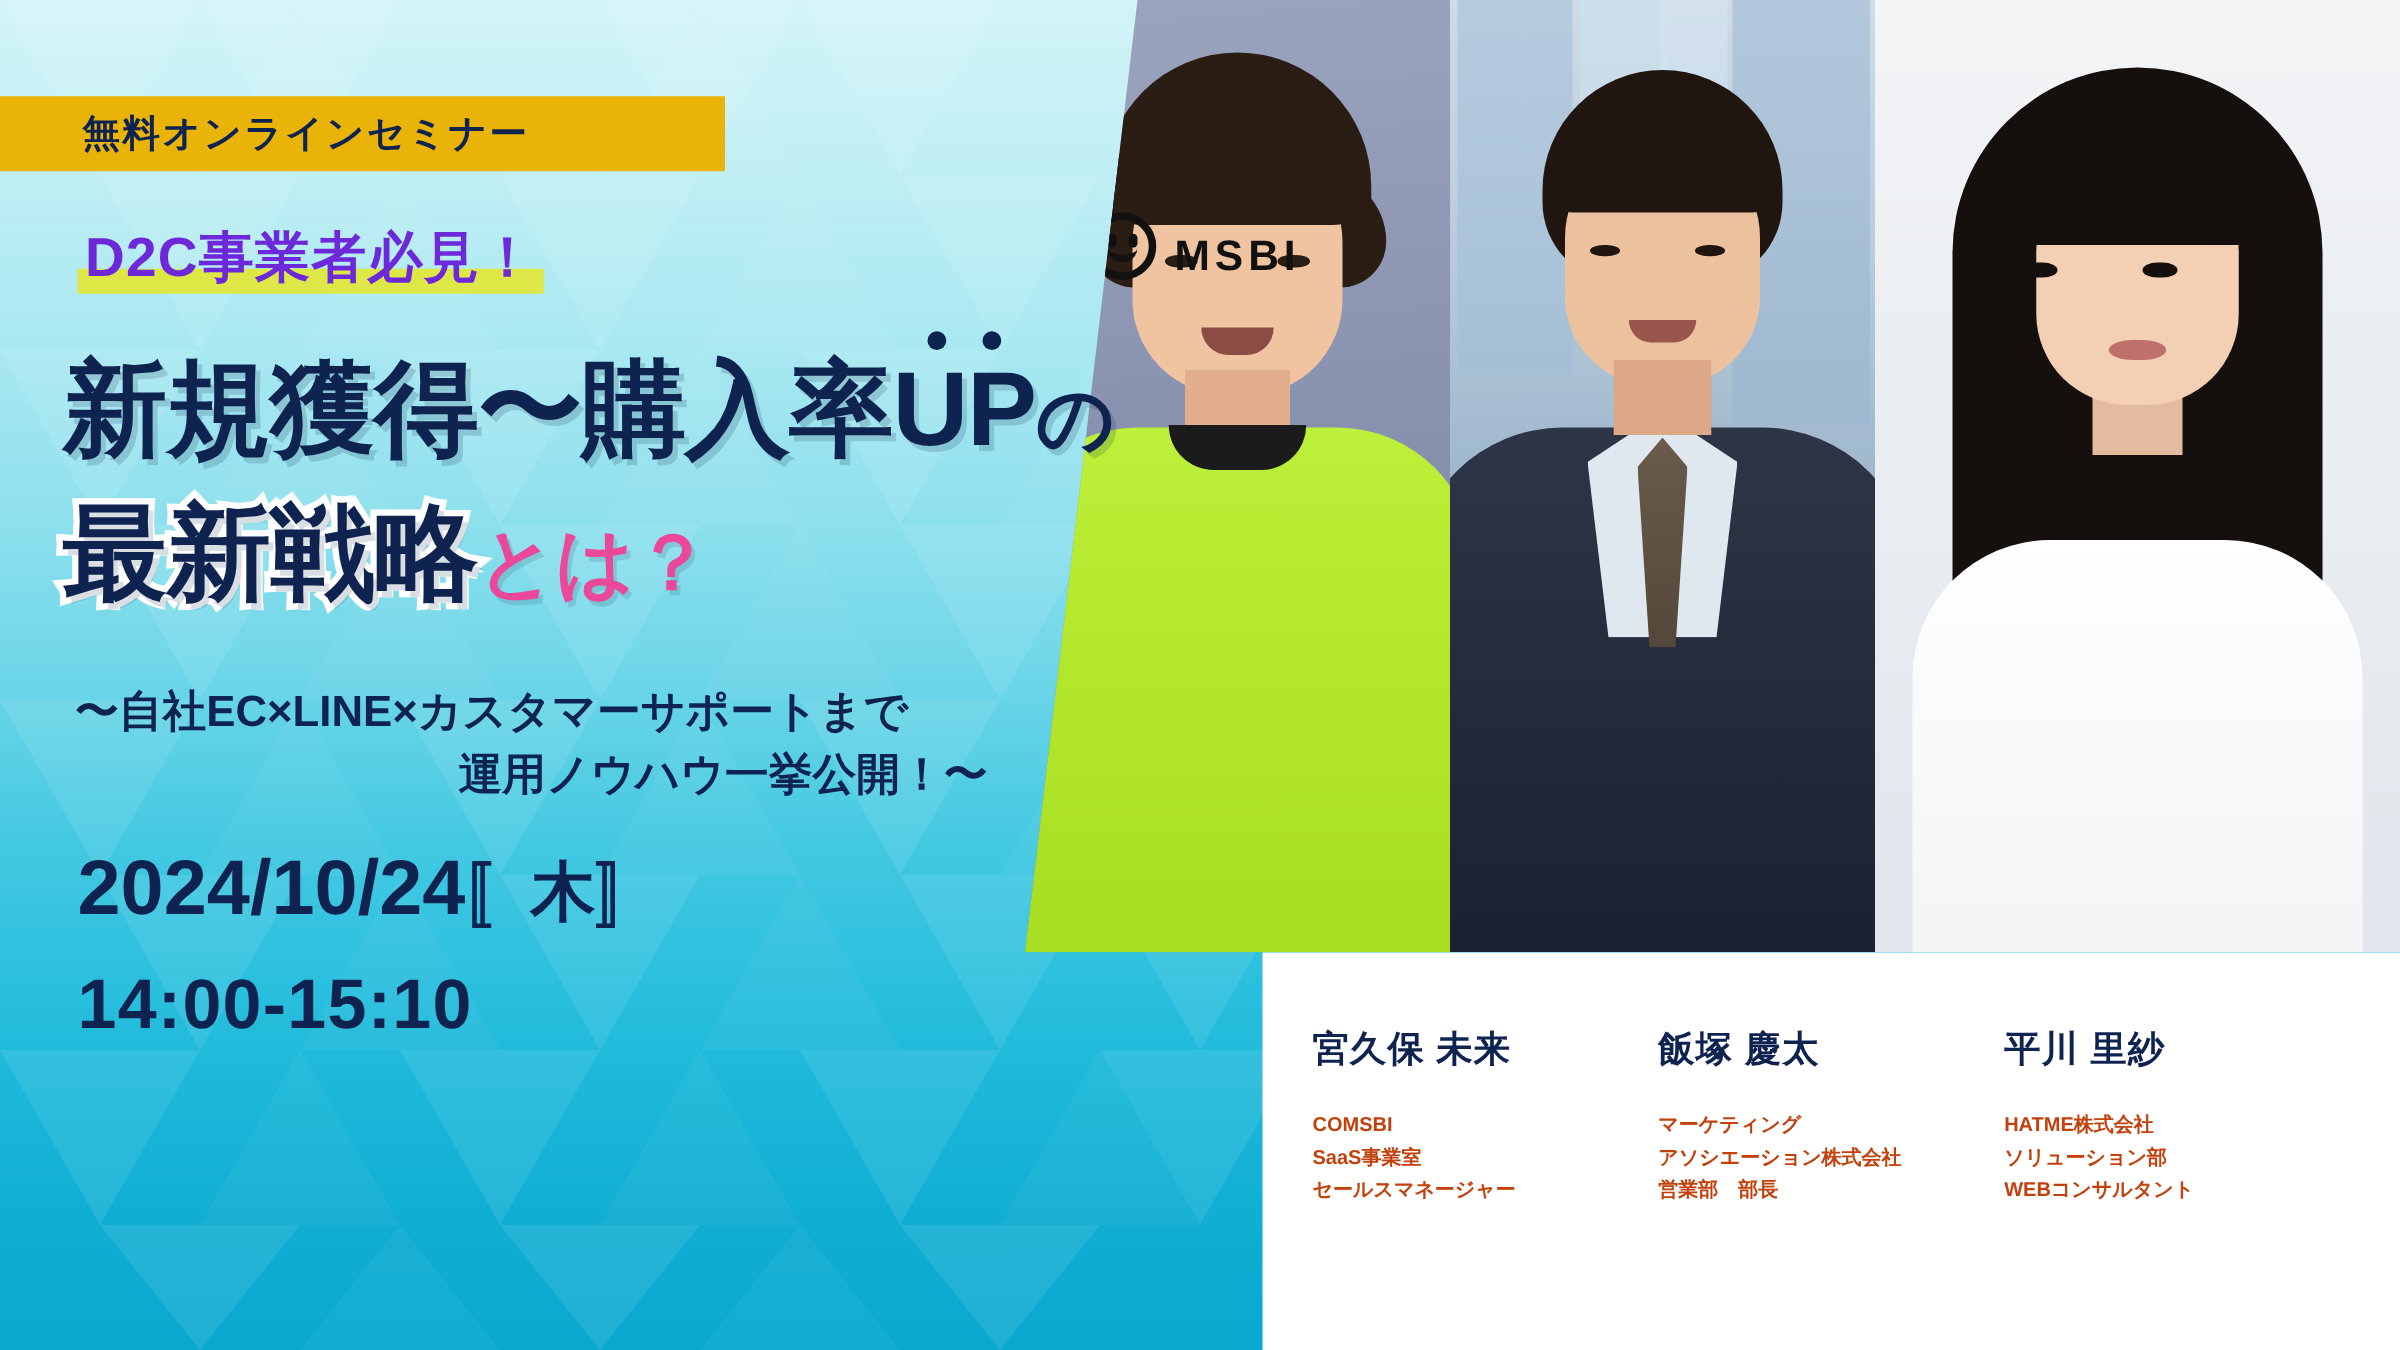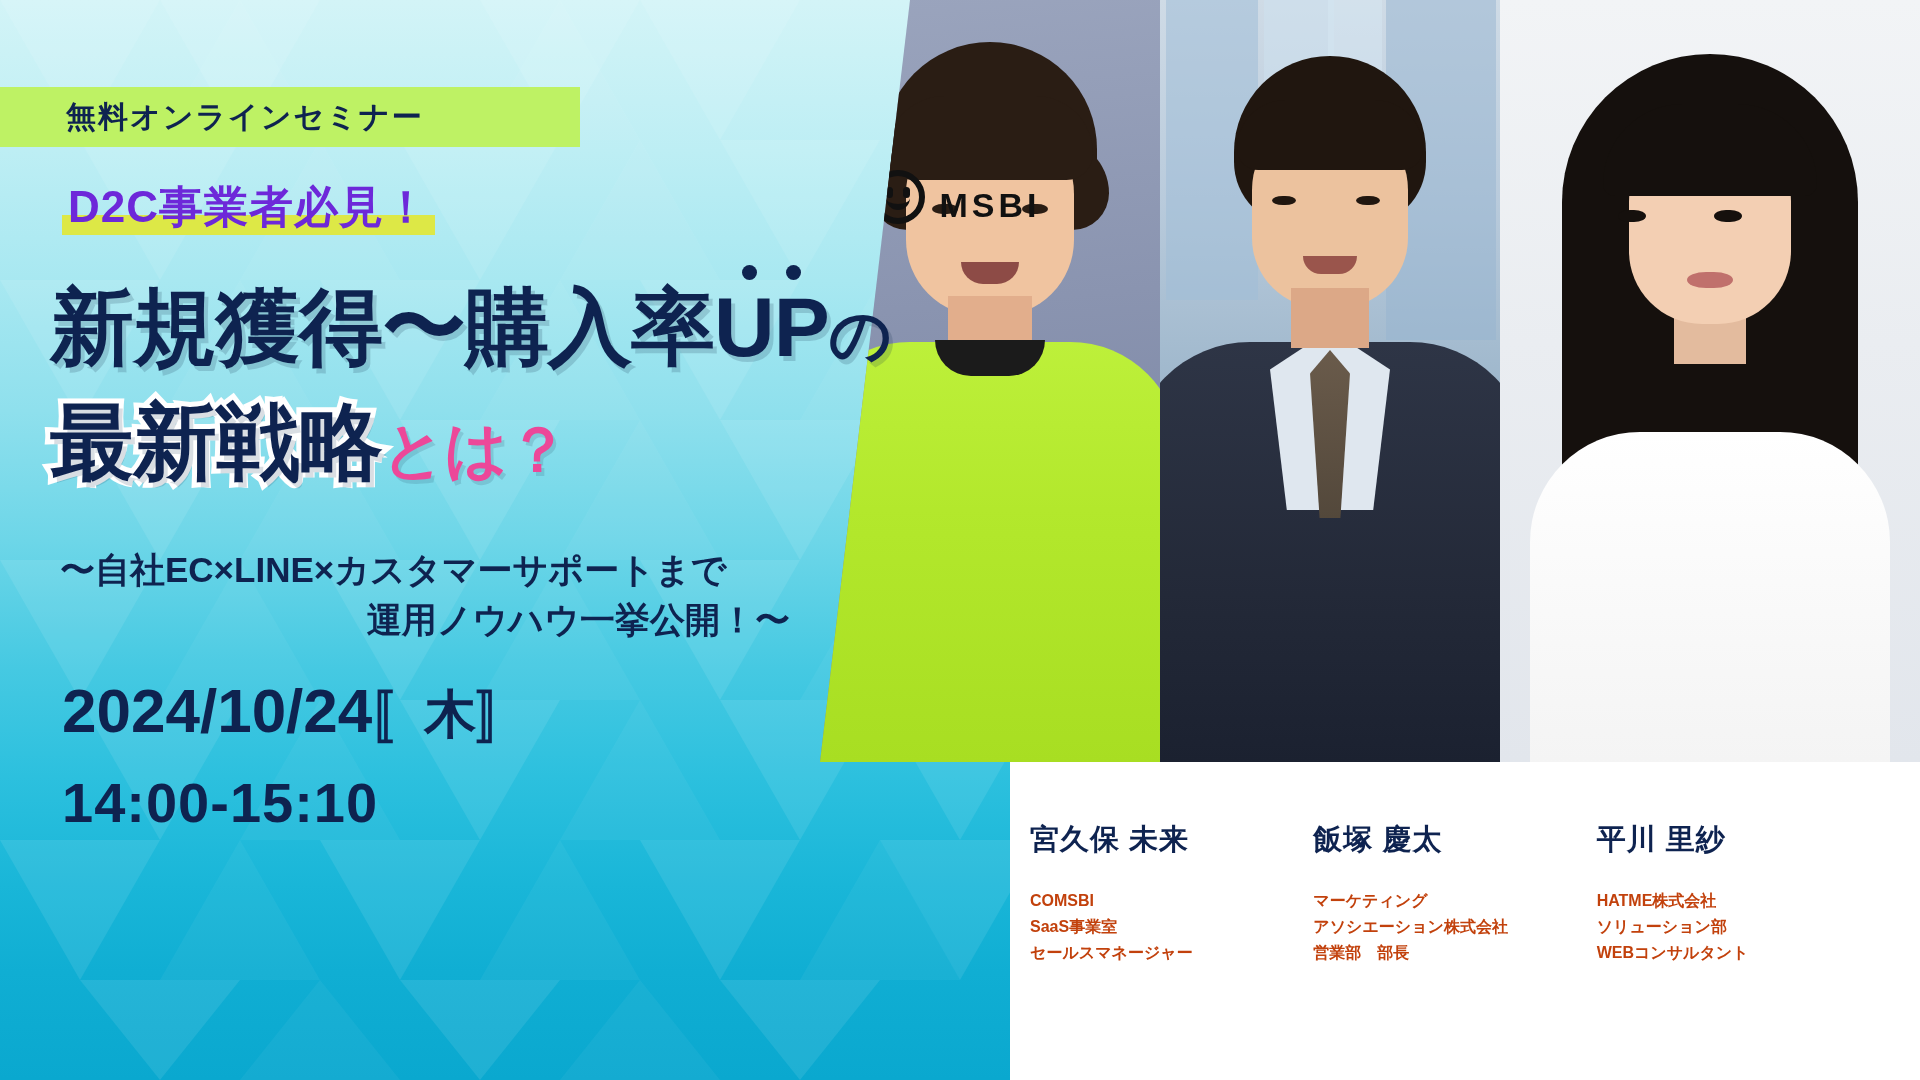--- a/index.html
+++ b/index.html
@@ -221,21 +221,21 @@
     border-radius:110px 110px 0 0;
   }
 
   
   .speakers{
     position:absolute;
     left:1010px; top:762px;
     width:910px; height:318px;
     background:#ffffff;
     display:flex;
-    padding:58px 40px 0 20px;
+    padding:58px 40px 0 40px;
   }
   .speaker{
     flex:1 1 0;
     padding-right:18px;
   }
   .speaker .sname{
     font-size:29px;
     font-weight:700;
     color:#0e2350;
     letter-spacing:1px;
@@ -246,23 +246,23 @@
     font-size:16px;
     font-weight:700;
     color:#c2410c;
     line-height:1.62;
     white-space:nowrap;
   }
 
   
   .ribbon{
     position:absolute;
-    left:0; top:87px;
+    left:0; top:77px;
     width:580px; height:60px;
-    background:#bef264;
+    background:#eab308;
     display:flex; align-items:center;
   }
   .ribbon .rtext{
     margin-left:66px;
     font-size:30px;
     font-weight:700;
     color:#0e2350;
     letter-spacing:2px;
   }
 

